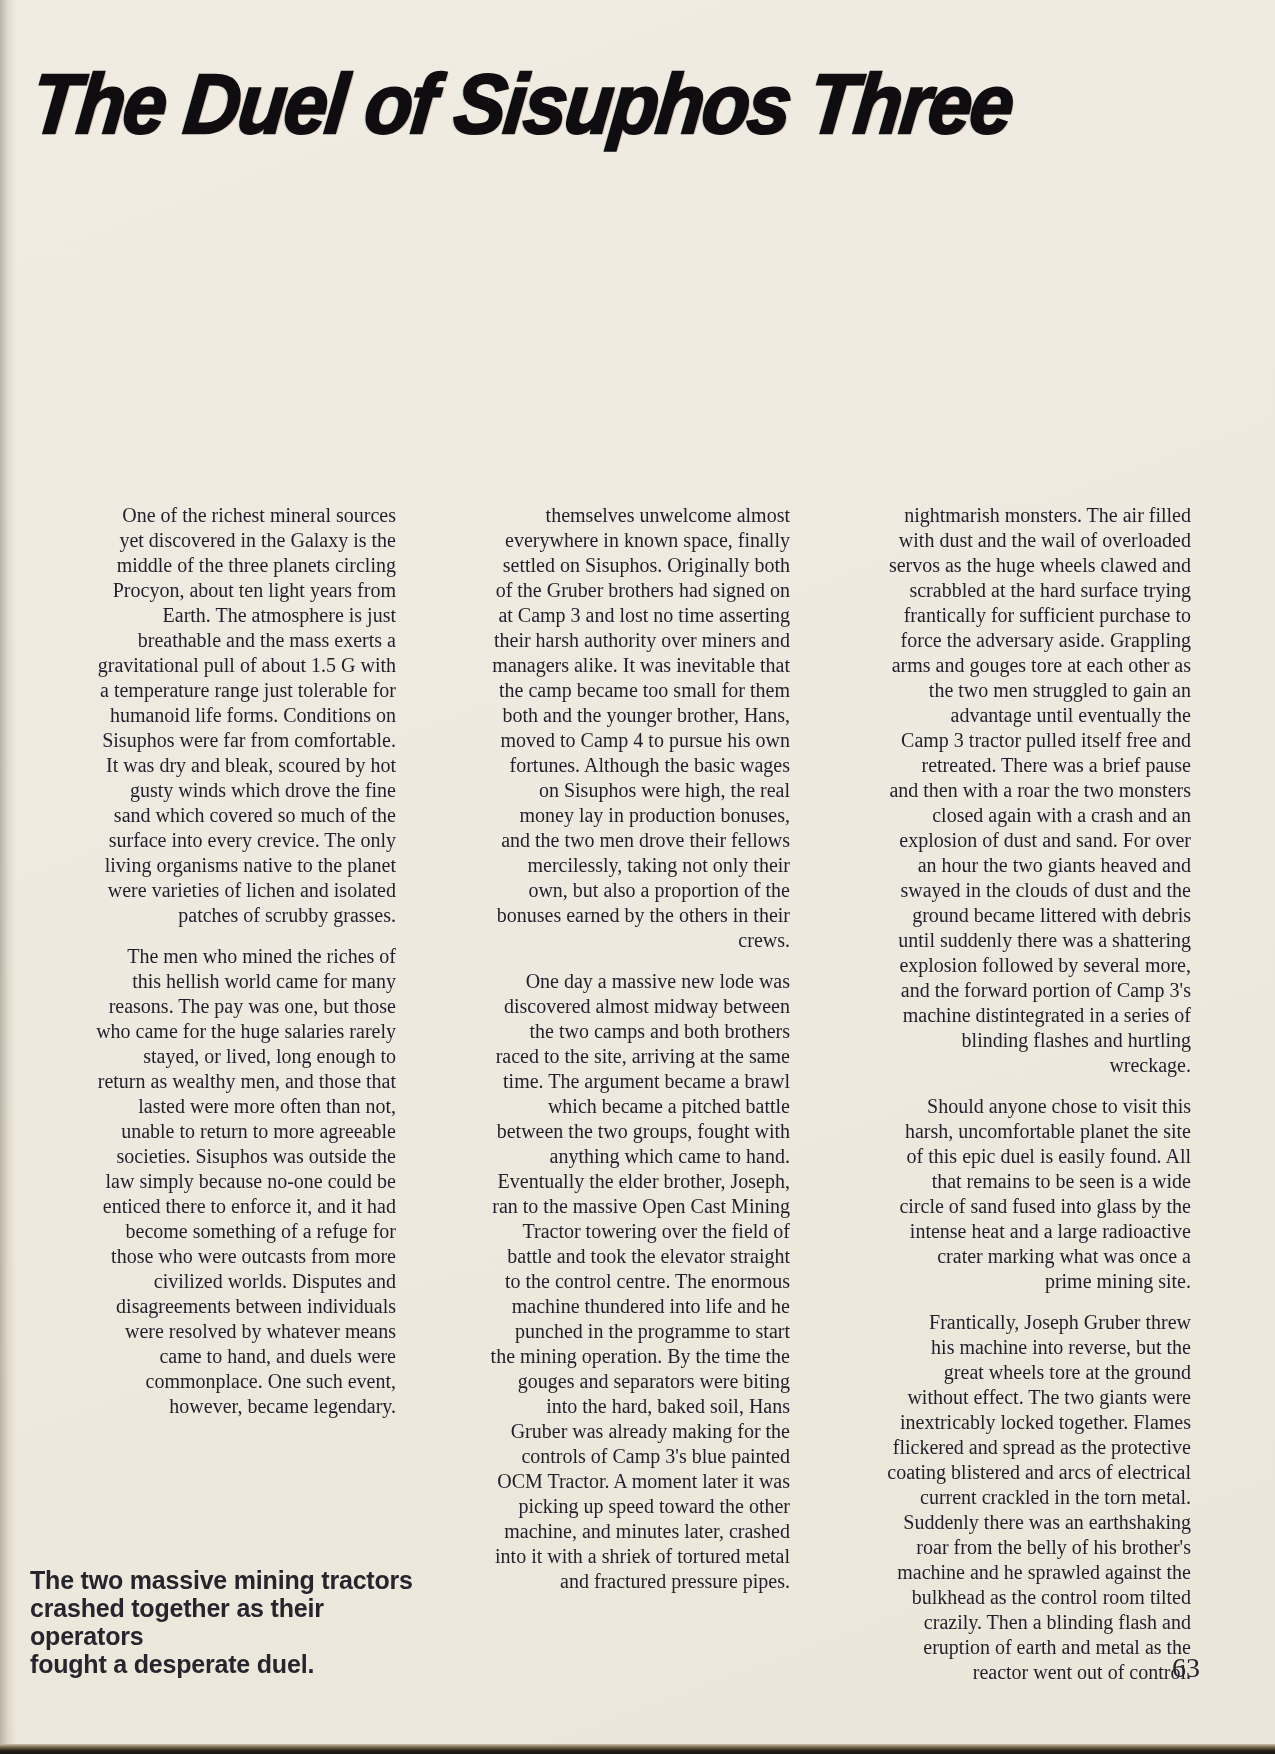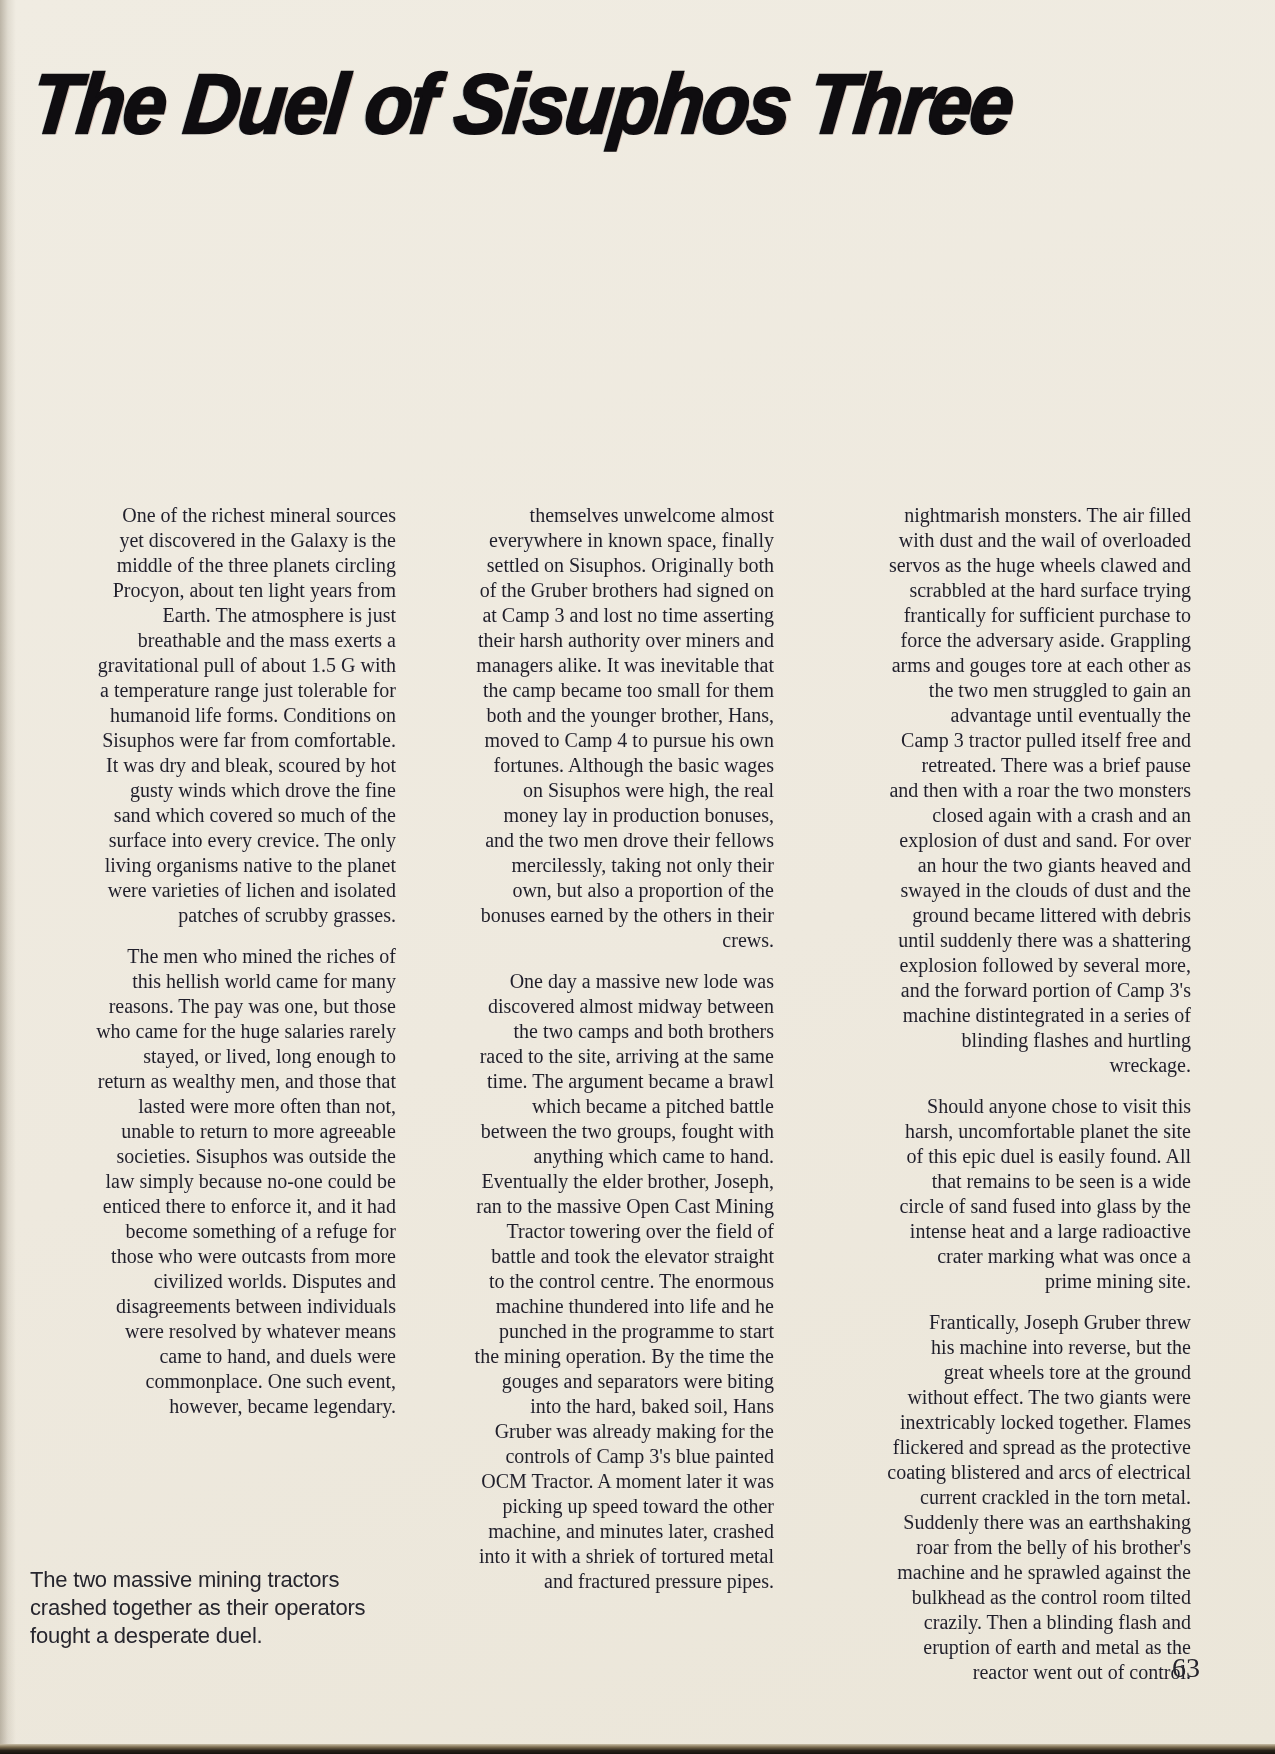--- a/index.html
+++ b/index.html
@@ -50,37 +50,37 @@
     text-shadow: 2px 1px 0 rgba(140, 60, 40, 0.25), -2px 1px 0 rgba(60, 120, 150, 0.2);
   }
   .col {
     position: absolute;
     top: 487px;
     width: 382px;
     font-size: 20px;
     line-height: 25px;
   }
   .col-1 { left: 30px; }
-  .col-2 { left: 408px; }
+  .col-2 { left: 424px; }
   .col-3 { left: 825px; }
   .col p {
     margin: 16px;
     white-space: pre-line;
     text-align: right;
   }
   .col p + p { text-indent: 1.5em; }
   .caption {
     position: absolute;
     left: 30px;
     top: 1566px;
     width: 400px;
     margin: 0;
     font-family: "Liberation Sans", sans-serif;
-    font-weight: normal;
-    font-size: 22px;
+    font-weight: bold;
+    font-size: 25px;
     line-height: 28px;
     letter-spacing: -0.2px;
     color: #26252d;
     white-space: pre-line;
   }
   .page-number {
     position: absolute;
     left: 1172px;
     top: 1652px;
     font-size: 28px;

